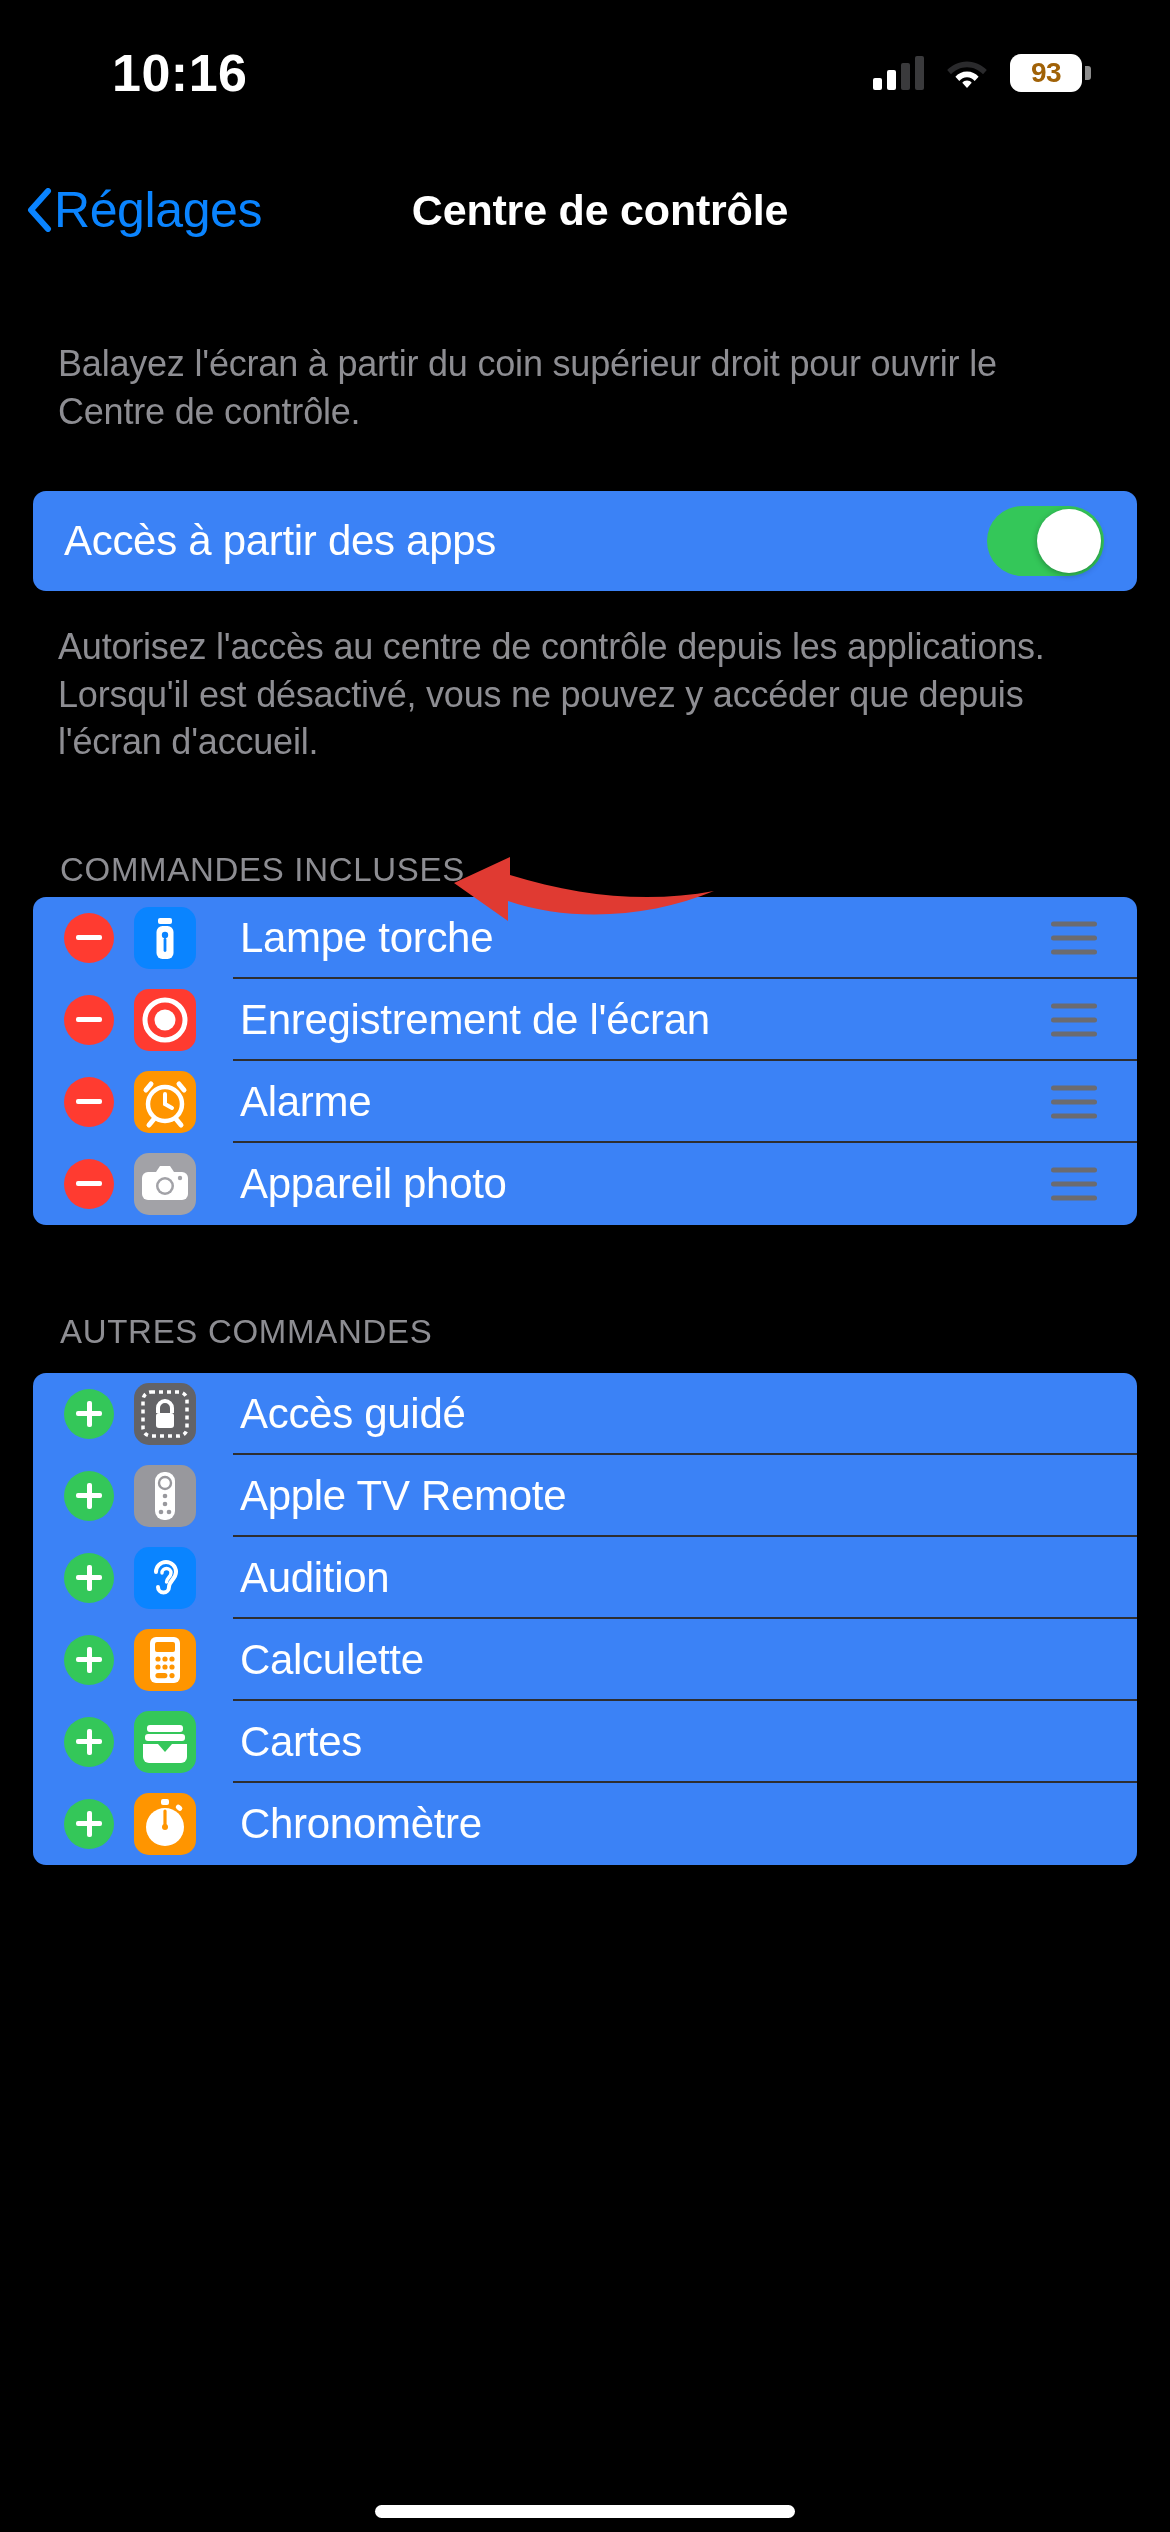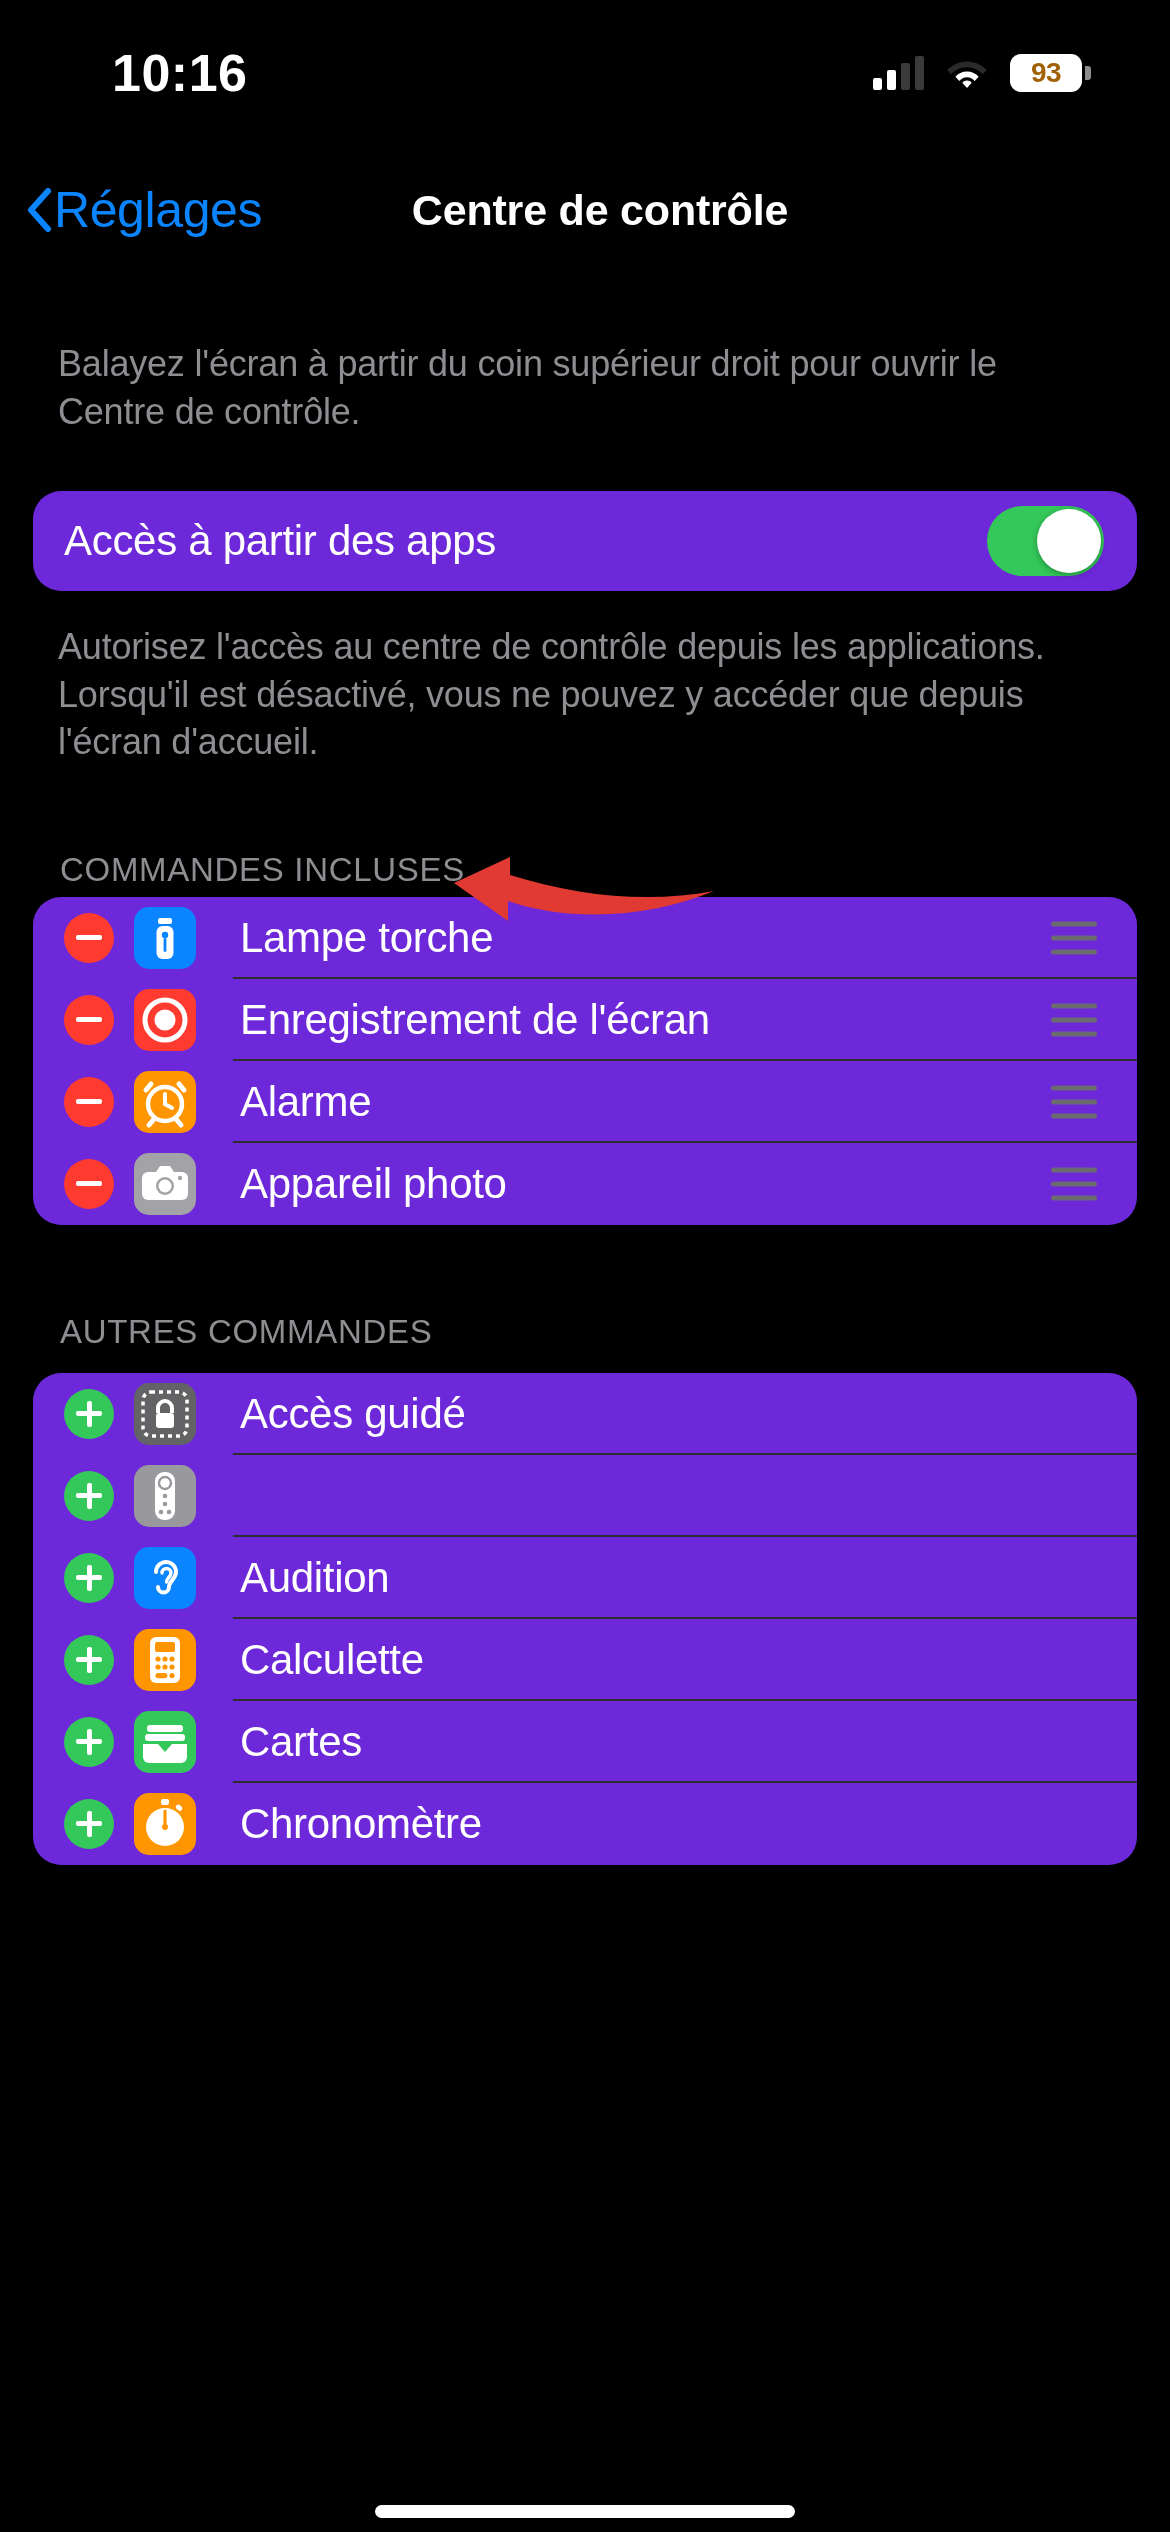--- a/index.html
+++ b/index.html
@@ -63,21 +63,21 @@
     color:#8d8d92; font-size:36px; line-height:1.32;
     padding:0 58px; letter-spacing:-0.2px;
   }
   .footnote.first { margin-top:85px; }
   .group-head {
     color:#8d8d92; font-size:33px; letter-spacing:0.7px;
     padding:0 60px; text-transform:uppercase;
   }
 
   .card {
-    background:#6d28d9; border-radius:28px; margin:0 33px; overflow:hidden;
+    background:#3b82f6; border-radius:13px; margin:0 33px; overflow:hidden;
   }
 
   
   .row-toggle {
     display:flex; align-items:center; justify-content:space-between;
     height:100px; padding:0 33px 0 31px;
   }
   .row-toggle .lbl { color:#fff; font-size:42px; letter-spacing:-0.3px; }
   .switch {
     width:117px; height:70px; border-radius:35px; background:#34C759;
@@ -303,20 +303,21 @@
         <div class="appicon" style="background:#98989D">
           <svg viewBox="0 0 62 62" width="62" height="62">
               <rect x="21" y="7" width="20" height="48" rx="9" fill="#fff"></rect>
               <circle cx="31" cy="18" r="6" fill="none" stroke="#98989D" stroke-width="2.4"></circle>
               <circle cx="31" cy="31" r="2.3" fill="#98989D"></circle>
               <circle cx="31" cy="39" r="2.3" fill="#98989D"></circle>
               <circle cx="27" cy="47" r="2.3" fill="#98989D"></circle>
               <circle cx="35" cy="47" r="2.3" fill="#98989D"></circle>
             </svg>
         </div>
+        <div class="ctrl-label">Apple TV Remote</div>
         <div class="sep"></div>
       </div>
 
       <div class="ctrl-row">
         <div class="acc plus">
             <span class="bar"></span>
             <span class="bar v"></span>
           </div>
         <div class="appicon" style="background:#0A84FF">
           <svg viewBox="0 0 62 62" width="62" height="62">

